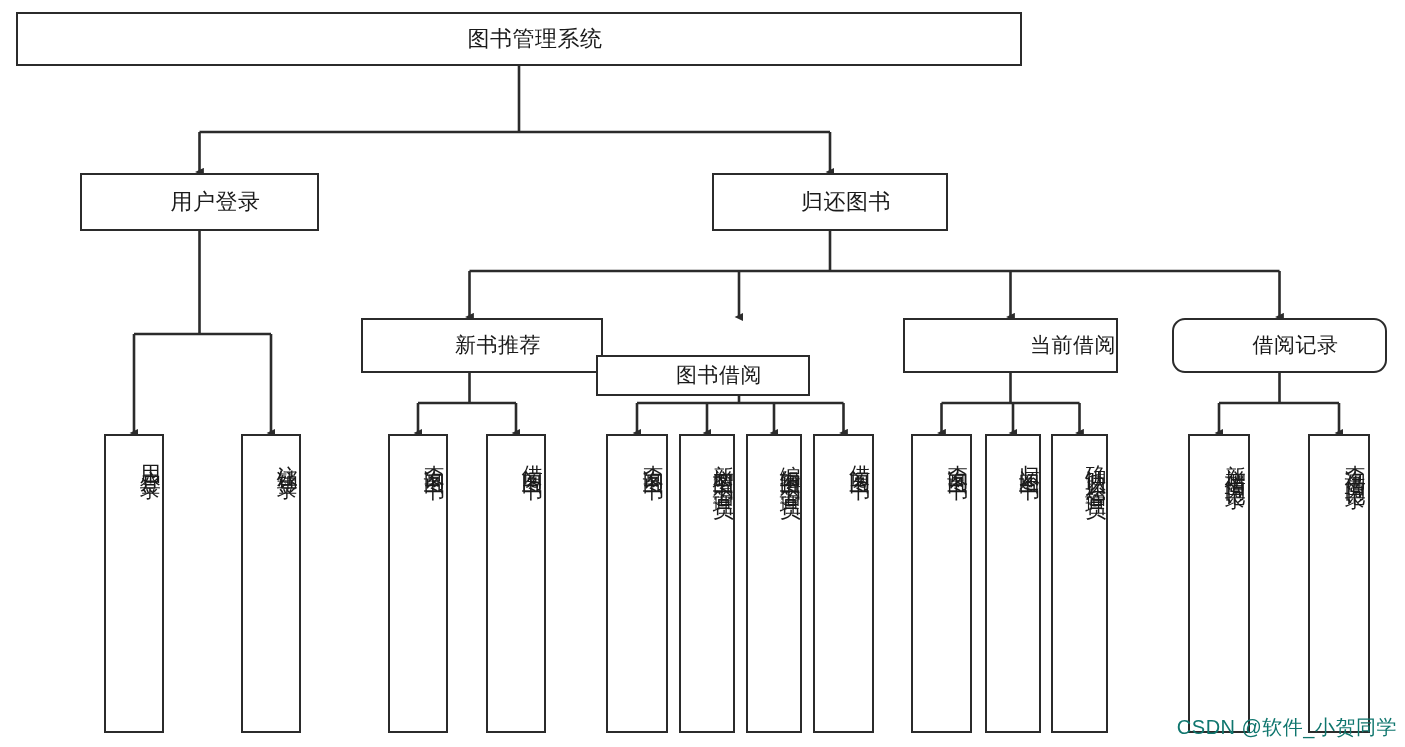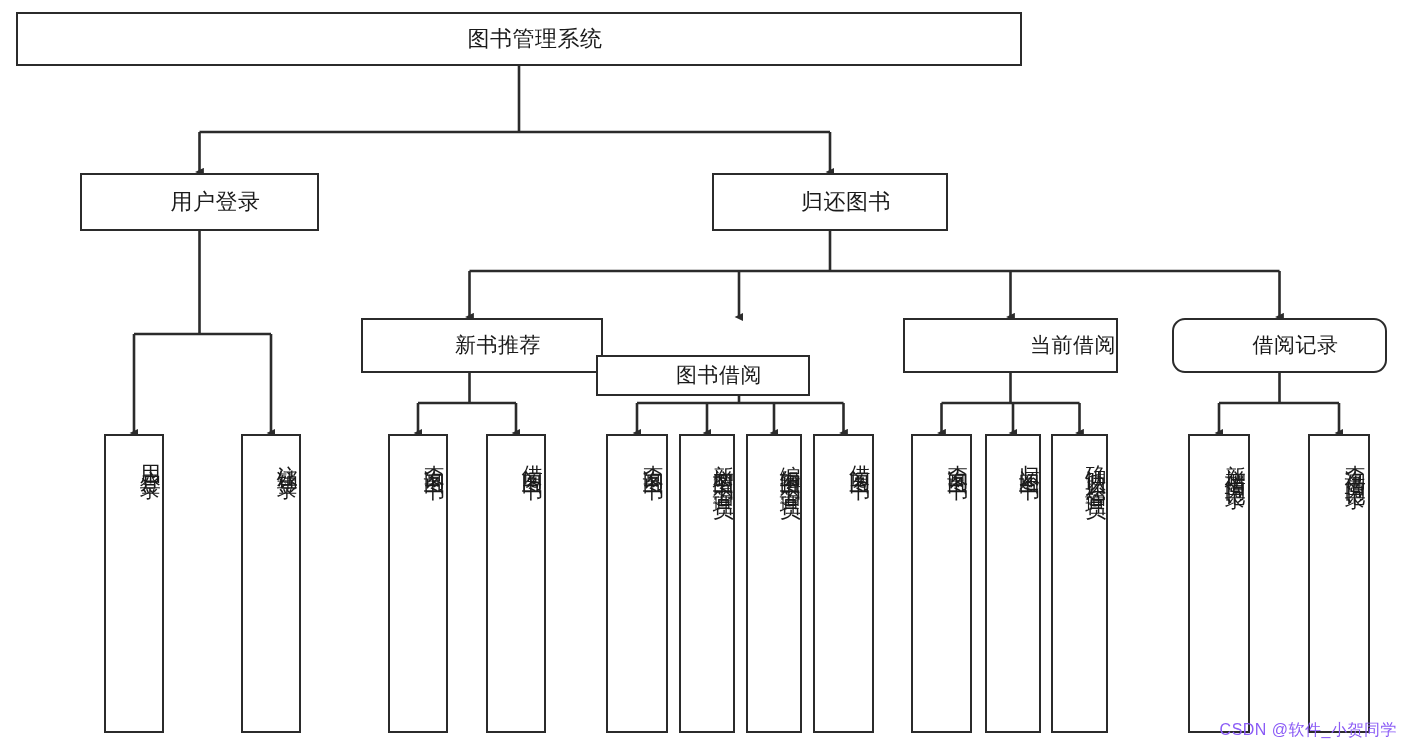--- a/index.html
+++ b/index.html
@@ -55,22 +55,22 @@
     letter-spacing: 5px;
     font-size: 21px;
   }
   .node-box.root .node-label { font-size: 22px; }
   .node-box.level1 .node-label { font-size: 22px; }
   .node-box.level2 .node-label { font-size: 21px; }
   #watermark {
     position: absolute;
     right: 8px;
     bottom: 6px;
-    font-size: 16px;
-    color: #8b5cf6;
+    font-size: 20px;
+    color: #0f766e;
     letter-spacing: 0.5px;
     white-space: nowrap;
     pointer-events: none;
   }
 </style>
 </head>
 <body>
 
 <div id="diagram-root">
 

